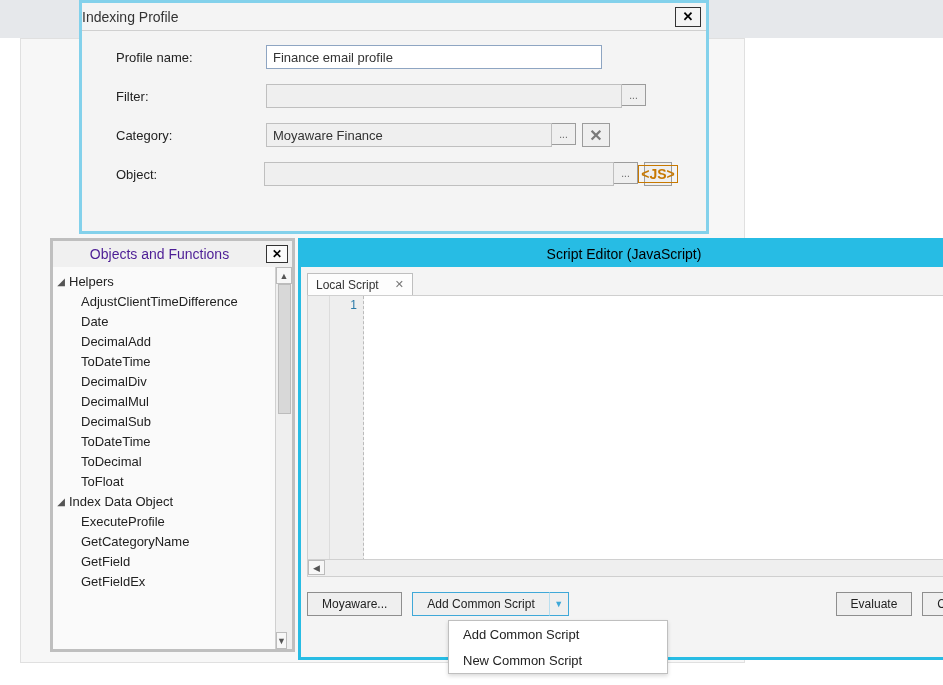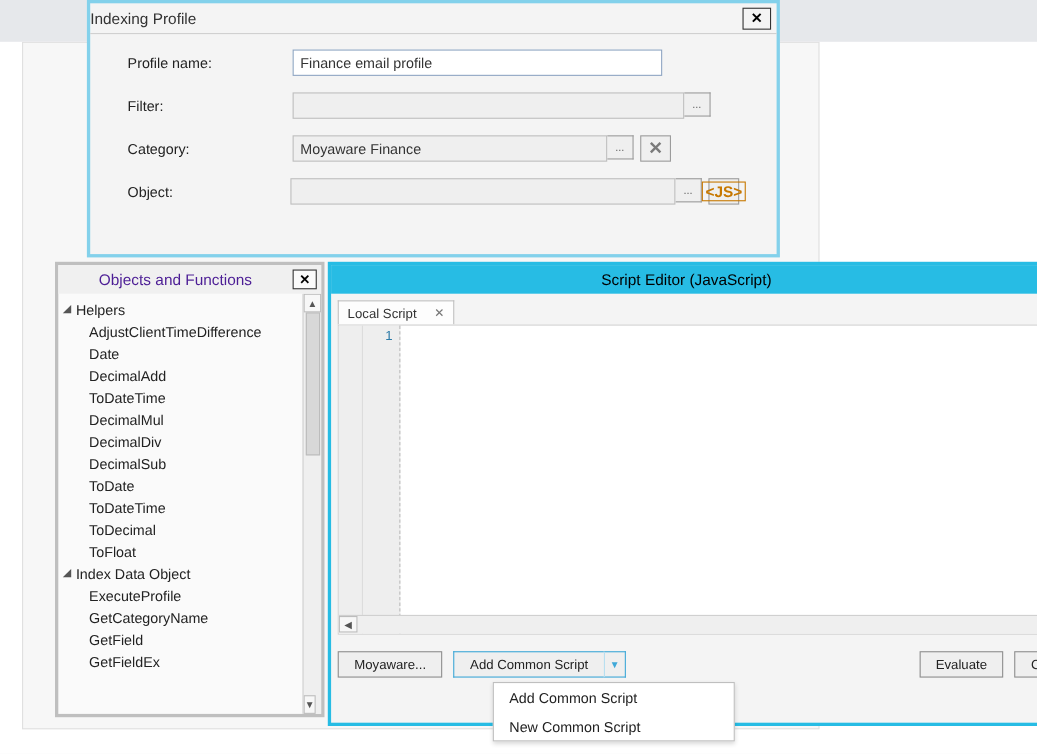--- a/index.html
+++ b/index.html
@@ -125,24 +125,23 @@
   <div class="tree-wrap">
     <div class="tree">
       <div class="tree-item">
         <span class="caret">◢</span>
         <span class="group-label">Helpers</span>
       </div>
       <div class="tree-item leaf">AdjustClientTimeDifference</div>
       <div class="tree-item leaf">Date</div>
       <div class="tree-item leaf">DecimalAdd</div>
       <div class="tree-item leaf">ToDateTime</div>
+      <div class="tree-item leaf">DecimalDiv</div>
       <div class="tree-item leaf">DecimalMul</div>
-      <div class="tree-item leaf">DecimalDiv</div>
       <div class="tree-item leaf">DecimalSub</div>
-      <div class="tree-item leaf">ToDate</div>
       <div class="tree-item leaf">ToDateTime</div>
       <div class="tree-item leaf">ToDecimal</div>
       <div class="tree-item leaf">ToFloat</div>
       <div class="tree-item">
         <span class="caret">◢</span>
         <span class="group-label">Index Data Object</span>
       </div>
       <div class="tree-item leaf">ExecuteProfile</div>
       <div class="tree-item leaf">GetCategoryName</div>
       <div class="tree-item leaf">GetField</div>

